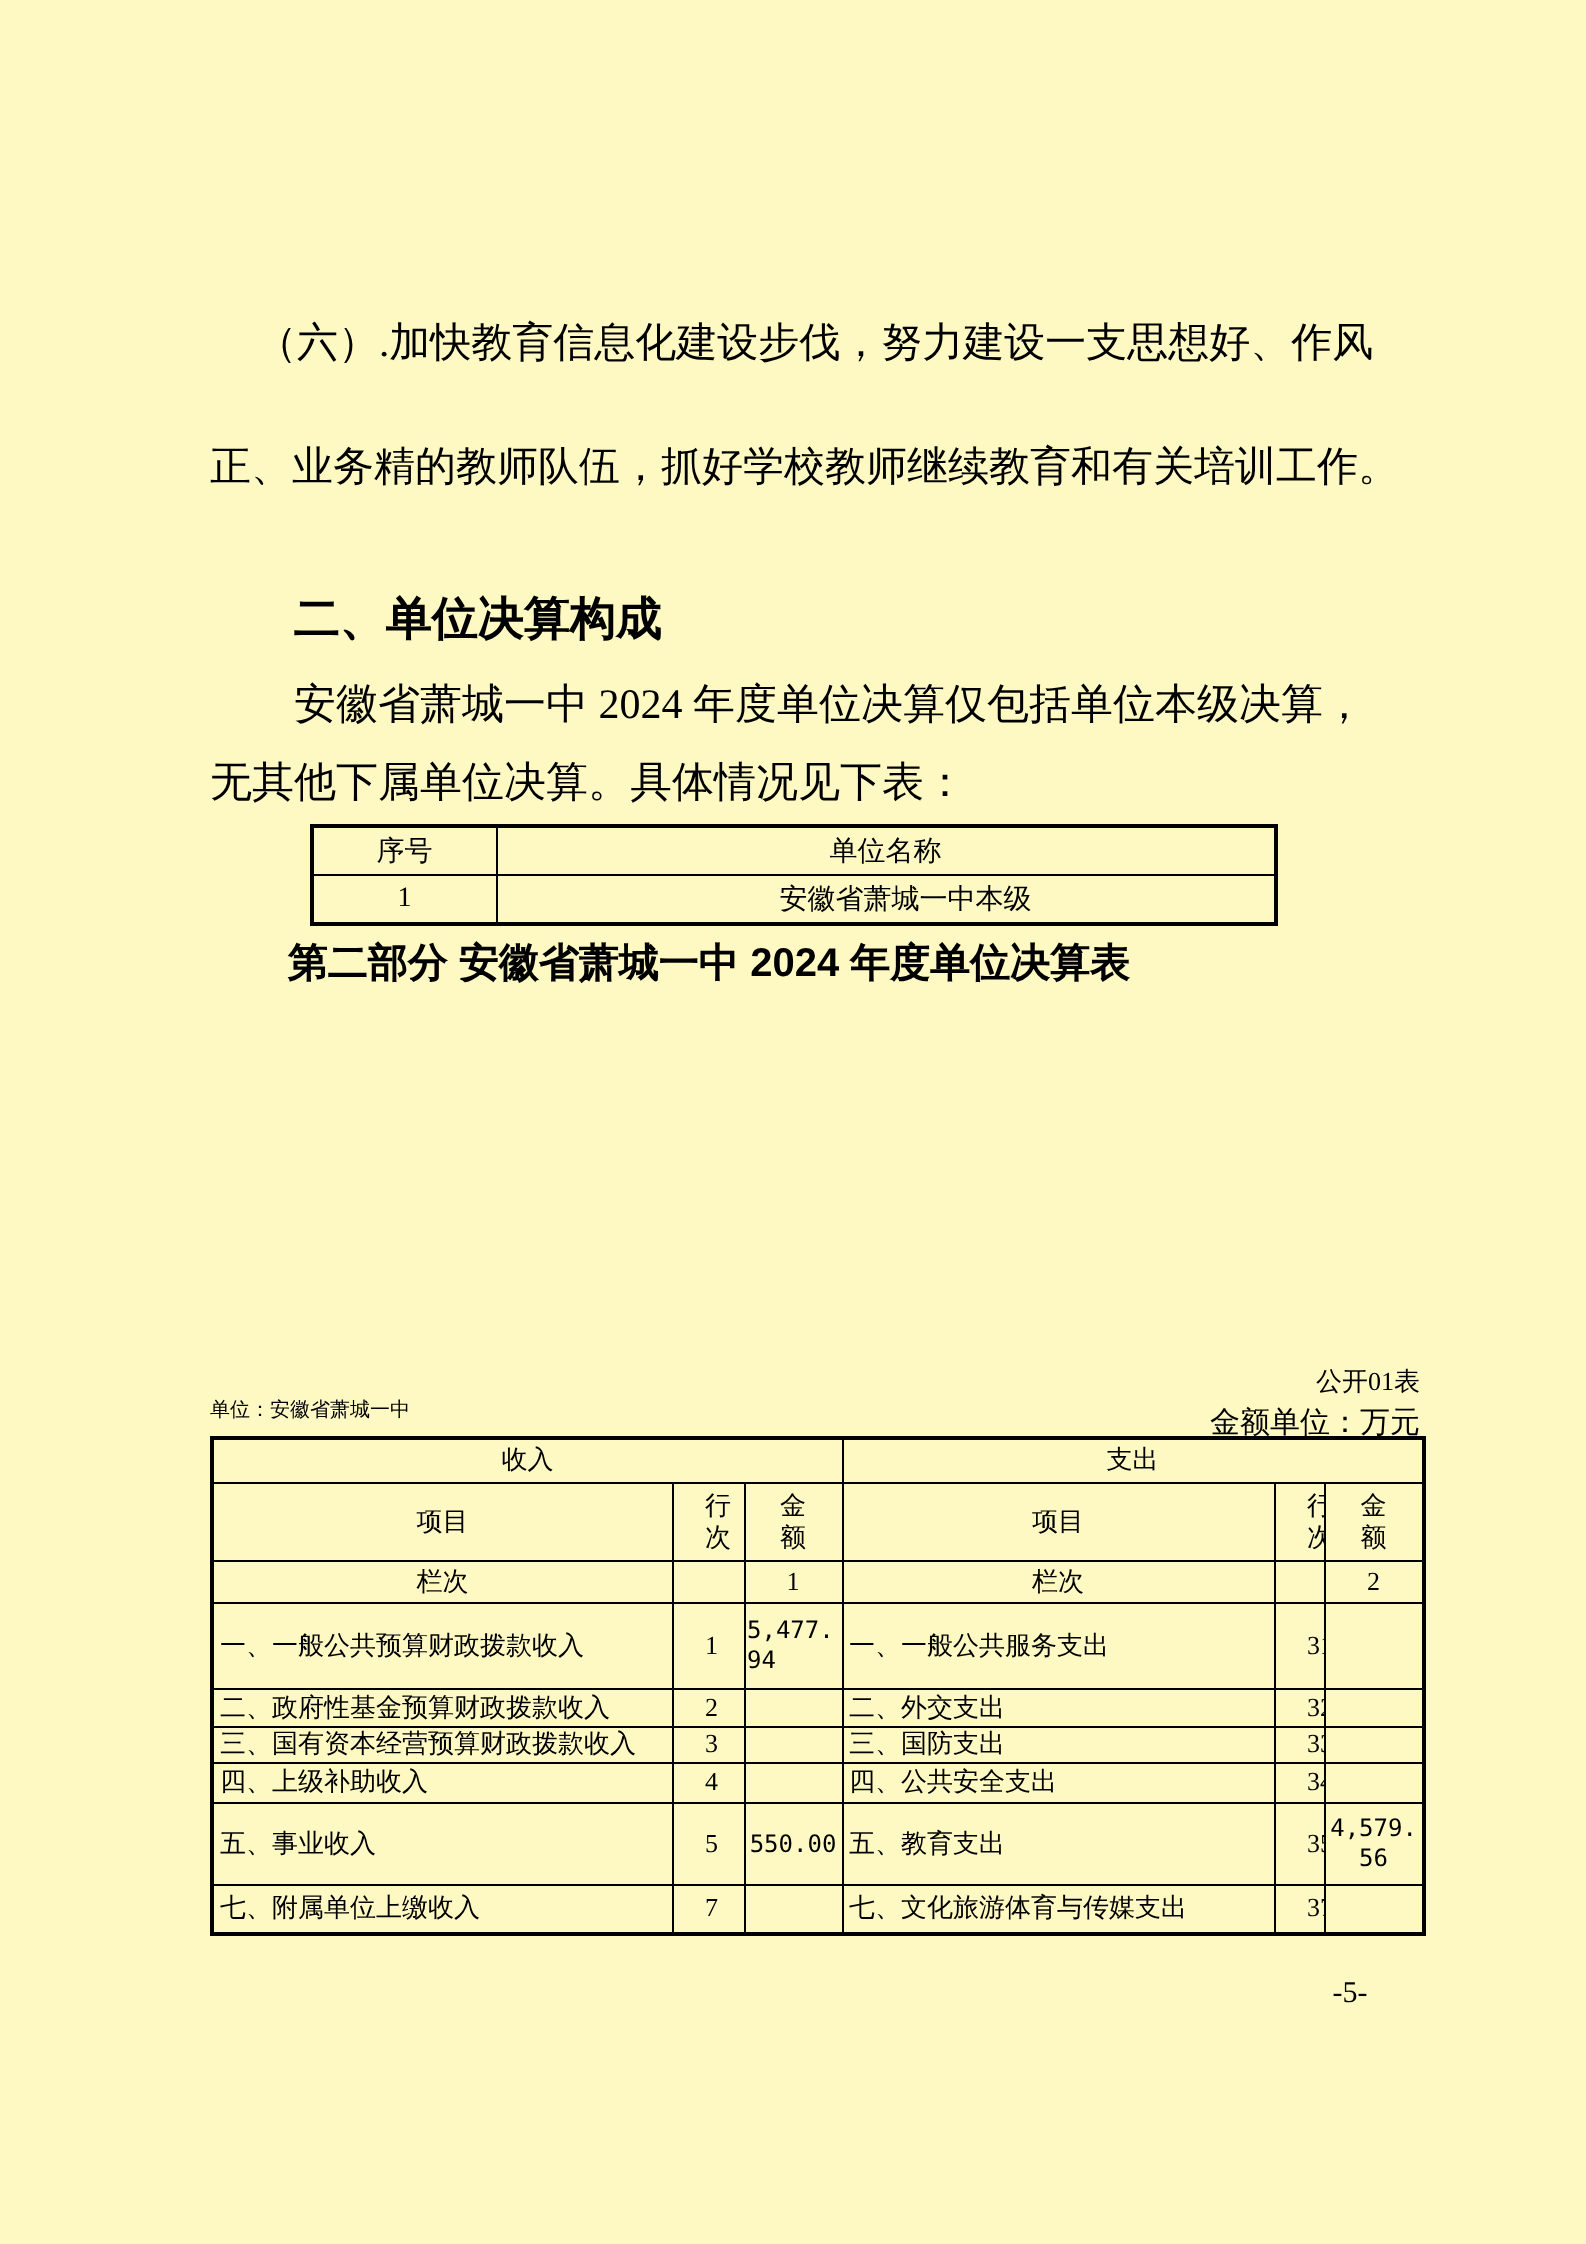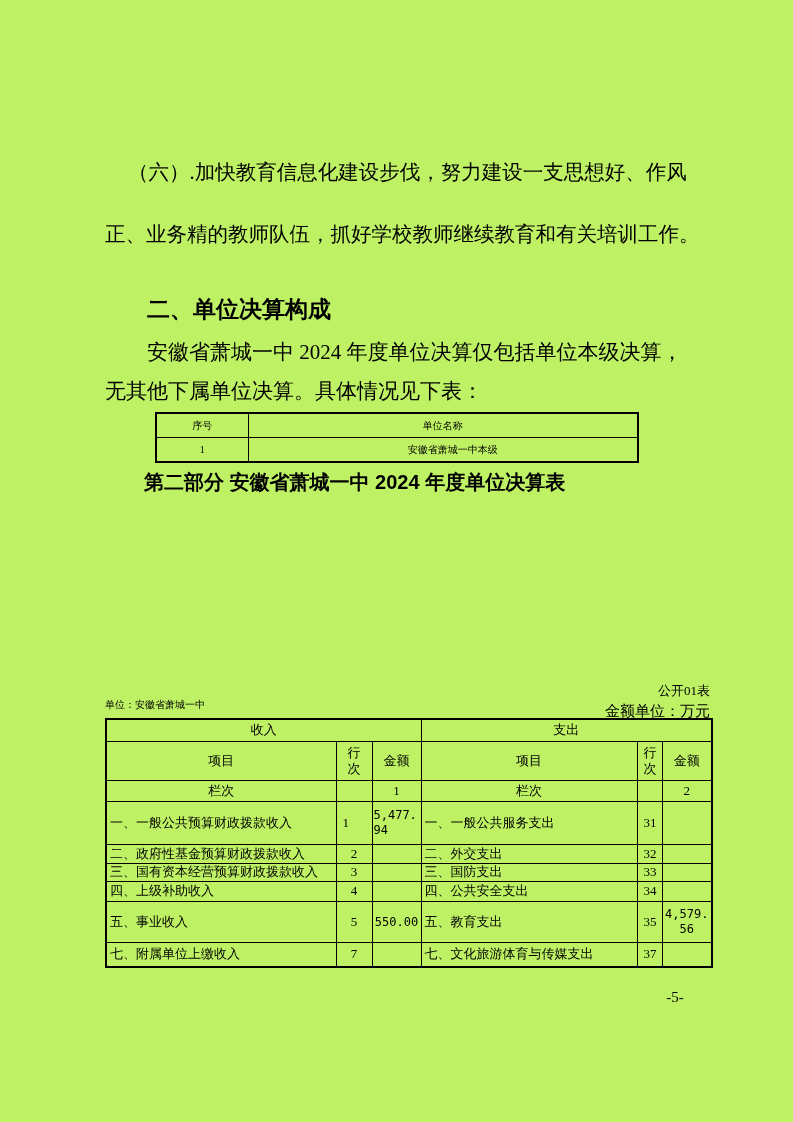--- a/index.html
+++ b/index.html
@@ -1,20 +1,20 @@
 <!DOCTYPE html>
 <html><head>
 <meta charset="utf-8">
 <style>
   html,body { margin:0; padding:0; background:#888; }
   .page {
     position:relative;
     width:793px; height:1122px;
     margin:0 auto;
-    background:#bef264;
+    background:#fef9c3;
     color:#000000;
     font-family:"Liberation Serif", serif;
     overflow:hidden;
   }
   
   .para-six {
     position:absolute; left:105px; top:141px; width:605px;
     font-size:20.5px; line-height:62px;
     white-space:pre-line; text-indent:23px;
   }
@@ -50,35 +50,35 @@
     font-size:15px;
   }
   .page-number {
     position:absolute; left:650px; top:989px; width:50px;
     text-align:center; font-size:15px;
   }
   
   .unit-table {
     position:absolute; left:155px; top:412px;
     border-collapse:collapse; table-layout:fixed;
-    width:482px; font-size:10px;
+    width:482px; font-size:14px;
   }
   .unit-table { border:2px solid #000; }
   .unit-table td { border:1px solid #000; padding:0 2px; height:23px; text-align:center; overflow:hidden; }
   .unit-table td.name { text-align:center; padding-left:22px; }
   
   .summary-table {
     position:absolute; left:105px; top:718px;
     border-collapse:collapse; table-layout:fixed;
     width:606px; font-size:13px;
     border:2px solid #000;
   }
   .summary-table td {
     border:1px solid #000;
-    padding:0 6px;
+    padding:0 16px;
     text-align:center;
     vertical-align:middle;
     overflow:hidden;
     line-height:1.25;
   }
   .summary-table td.item { text-align:left; padding-left:3px; }
   .summary-table td.amt {
     font-family:"DejaVu Sans Mono", monospace;
     font-size:12px; word-break:break-all; padding:0 1px;
   }

